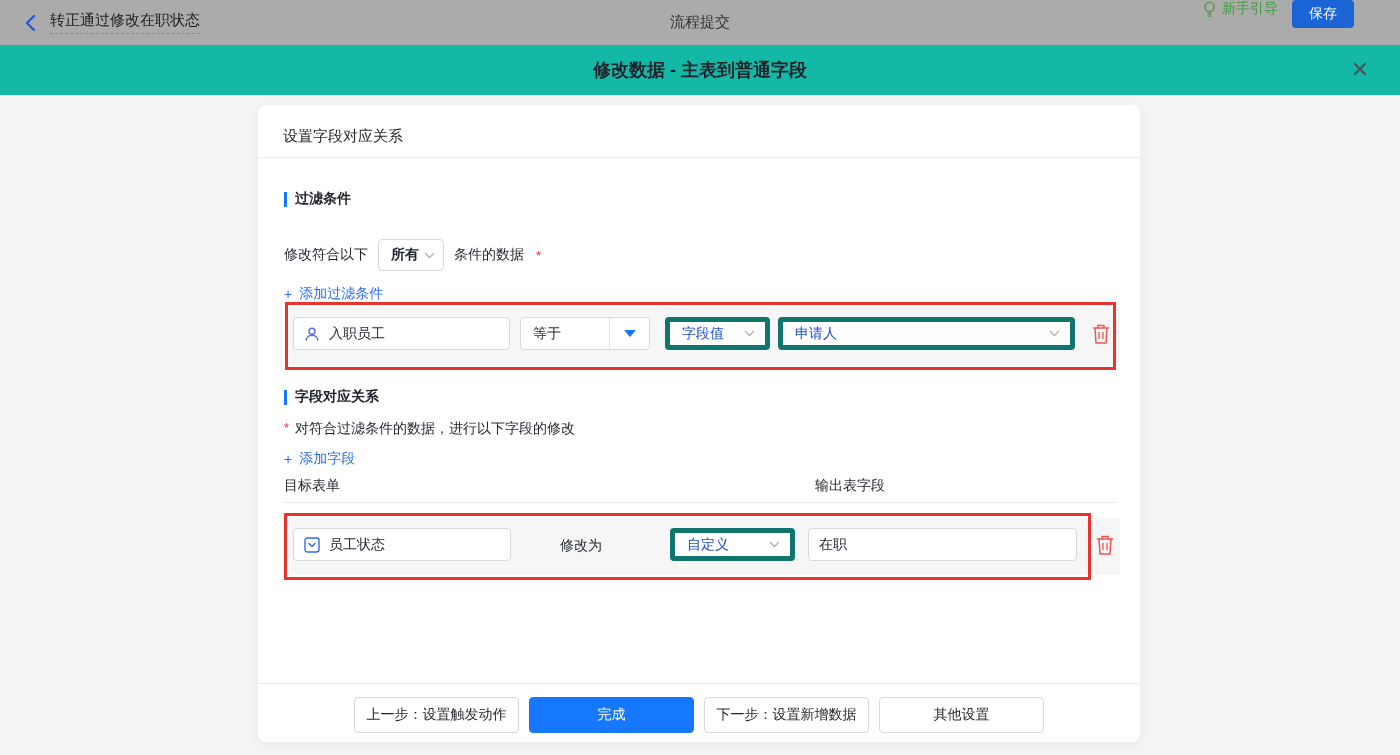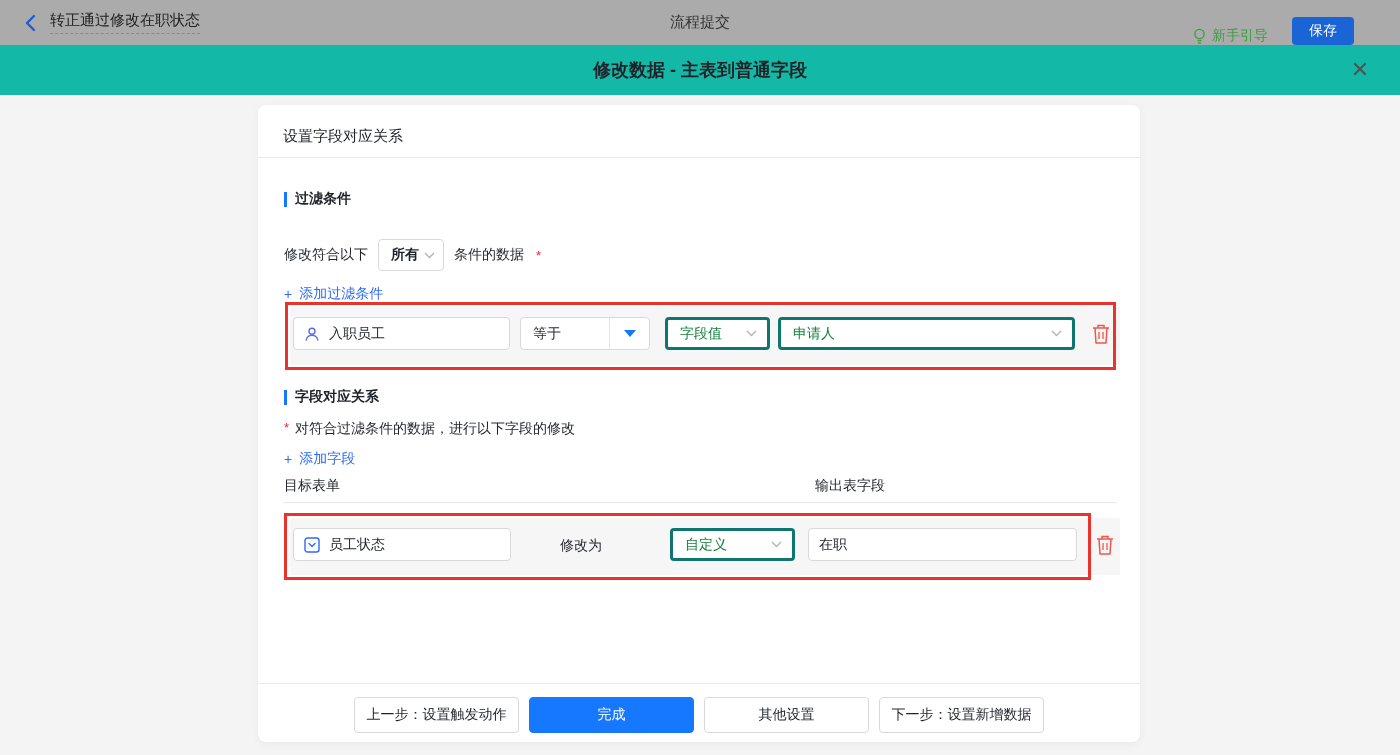--- a/index.html
+++ b/index.html
@@ -4,21 +4,21 @@
 <style>
   * { margin:0; padding:0; box-sizing:border-box; }
   html,body { width:1400px; height:755px; font-family:"Liberation Sans","DejaVu Sans",sans-serif; background:#f4f4f5; overflow:hidden; }
 
   
   .topbar { position:absolute; left:0; top:0; width:1400px; height:45px; background:#ababab; display:flex; align-items:center; }
   .topbar-left { display:flex; align-items:center; gap:14px; margin-left:24px; }
   .back-btn { display:flex; align-items:center; cursor:pointer; }
   .flow-title { font-size:15px; color:#222; padding-bottom:3px; border-bottom:1px dashed #8a8a8a; cursor:pointer; }
   .topbar-center { position:absolute; left:0; right:0; text-align:center; font-size:15px; color:#333; }
-  .topbar-right { position:absolute; right:0; top:0; height:45px; display:flex; align-items:flex-end; gap:24px; padding-right:46px; }
+  .topbar-right { position:absolute; right:0; top:0; height:45px; display:flex; align-items:flex-start; gap:14px; padding-right:46px; }
   .guide { display:flex; align-items:center; gap:5px; color:#3f9e42; font-size:14px; cursor:pointer; }
   .save-btn { width:62px; height:28px; background:#1a64d6; border:none; border-radius:4px; color:#fff; font-size:14px; cursor:pointer; font-family:inherit; }
 
   
   .modal-header { position:absolute; left:0; top:45px; width:1400px; height:50px; background:#14b8a6; border-bottom:4px solid #14b8a6; }
   .modal-title { position:absolute; left:0; right:0; top:0; height:50px; line-height:50px; text-align:center; font-size:18px; font-weight:bold; color:#1f2329; }
   .modal-close { position:absolute; right:26px; top:11px; width:28px; height:28px; font-size:22px; color:#4e5358; text-align:center; line-height:28px; cursor:pointer; }
 
   
   .content { position:absolute; left:0; top:95px; width:1400px; height:660px; background:#f4f4f5; }
@@ -33,21 +33,21 @@
   .match-row { position:absolute; left:26px; top:134px; display:flex; align-items:center; gap:10px; font-size:14px; color:#1f2329; }
   .mini-select { width:66px; height:32px; border:1px solid #d9d9d9; border-radius:4px; background:#fff; display:flex; align-items:center; justify-content:space-between; padding:0 8px 0 12px; font-size:14px; color:#1f2329; cursor:pointer;font-weight:bold; }
   .req { color:#f5222d; font-size:13px; margin-left:2px; }
 
   .add-link { position:absolute; left:26px; font-size:14px; color:#2e6bf2; cursor:pointer; display:flex; gap:7px; align-items:center; }
 
   .row-bg { position:absolute; background:#f6f6f7; }
   .red-box { position:absolute; border:3px solid #e8342c; pointer-events:none; z-index:5; }
 
   .field-input { position:absolute; height:33px; background:#fff; border:1px solid #d9d9d9; border-radius:4px; display:flex; align-items:center; gap:9px; padding:0 10px; font-size:14px; color:#1f2329; cursor:pointer; }
-  .field-select { position:absolute; height:33px; background:#fff; border:3px solid #0f766e; border-radius:4px; display:flex; align-items:center; justify-content:space-between; padding:0 10px 0 12px; font-size:14px; color:#15803d; cursor:pointer; }
+  .field-select { position:absolute; height:33px; background:#fff; border:5px solid #0f766e; border-radius:4px; display:flex; align-items:center; justify-content:space-between; padding:0 10px 0 12px; font-size:14px; color:#1d4ed8; cursor:pointer; }
   .op-select { position:absolute; height:33px; background:#fff; border:1px solid #d9d9d9; border-radius:4px; display:flex; align-items:stretch; font-size:14px; color:#1f2329; cursor:pointer; overflow:hidden; }
   .op-text { flex:1; display:flex; align-items:center; padding-left:12px; }
   .op-caret-zone { width:40px; border-left:1px solid #e4e4e4; display:flex; align-items:center; justify-content:center; }
   .caret-down { width:0; height:0; border-left:6px solid transparent; border-right:6px solid transparent; border-top:7px solid #1677ff; }
 
   .trash { position:absolute; width:20px; height:22px; cursor:pointer; z-index:6; }
 
   .desc-row { position:absolute; left:26px; display:flex; align-items:flex-start; gap:6px; font-size:14px; color:#1f2329; }
   .col-header { position:absolute; font-size:14px; font-weight:500; color:#1f2329; }
   .col-divider { position:absolute; left:25px; width:834px; border-top:1px solid #e9e9e9; }
@@ -227,18 +227,18 @@
           <path d="M4 5 L5 20 H15 L16 5" stroke="#f0564e" stroke-width="1.5" fill="none" stroke-linejoin="round"></path>
           <line x1="8" y1="9" x2="8" y2="16" stroke="#f0564e" stroke-width="1.3"></line>
           <line x1="12" y1="9" x2="12" y2="16" stroke="#f0564e" stroke-width="1.3"></line>
         </svg>
     </div>
 
     <div class="footer-divider"></div>
     <div class="footer">
       <button class="f-btn">上一步：设置触发动作</button>
       <button class="f-btn primary">完成</button>
+      <button class="f-btn">下一步：设置新增数据</button>
       <button class="f-btn">其他设置</button>
-      <button class="f-btn">下一步：设置新增数据</button>
     </div>
 
   </div>
 </div>
 
 </body></html>

